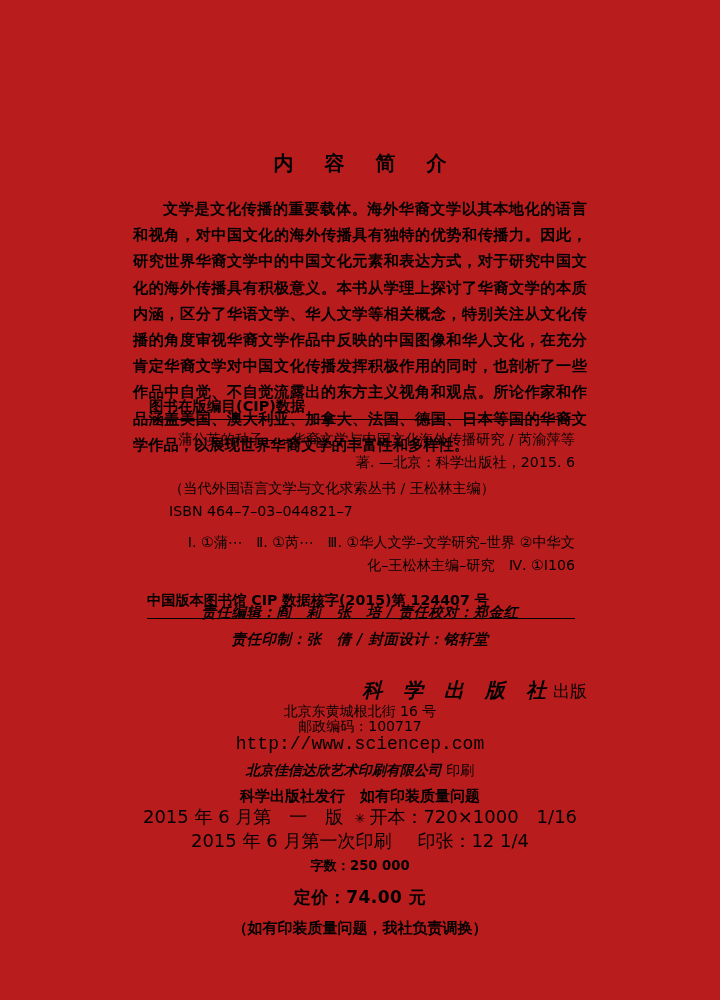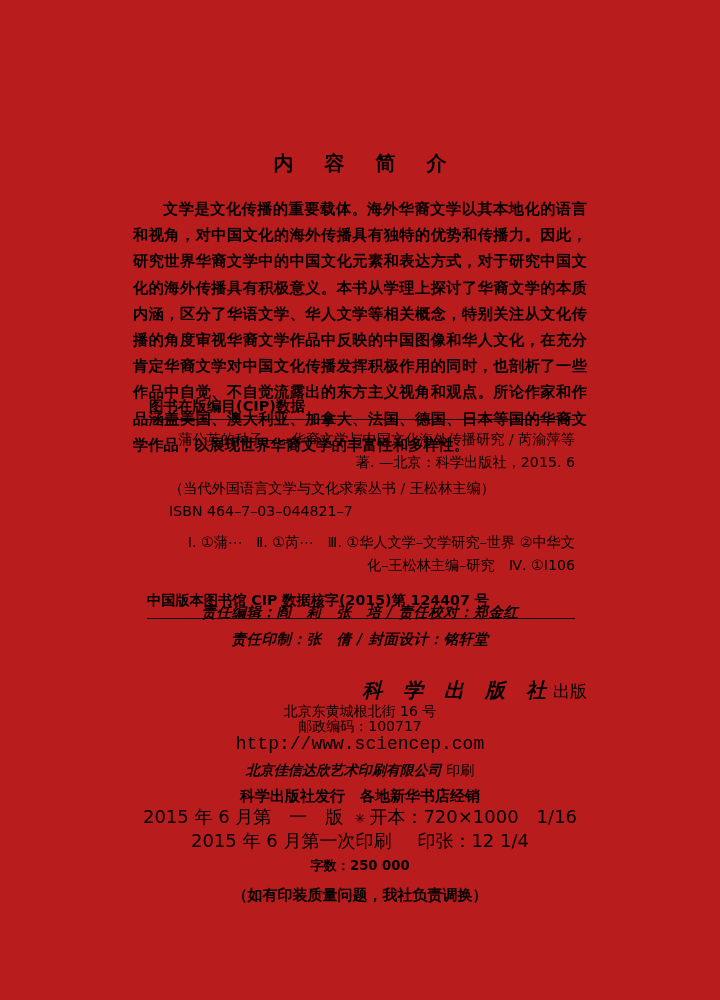--- a/index.html
+++ b/index.html
@@ -244,24 +244,25 @@
   <div class="publisher">
     <div class="pub-logo-line">
       <span class="pub-logo-brush">科 学 出 版 社</span><span class="pub-logo-suffix">出版</span>
     </div>
     <div class="pub-addr">北京东黄城根北街 16 号</div>
     <div class="pub-addr">邮政编码：100717</div>
     <div class="pub-url">http://www.sciencep.com</div>
     <div class="pub-printer">
       <span>北京佳信达欣艺术印刷有限公司</span><span class="plain"> </span><span class="plain">印刷</span>
     </div>
-    <div class="pub-distrib">科学出版社发行　各地新华书店经销</div>
+    <div class="pub-distrib">科学出版社发行　如有印装质量问题</div>
     <div class="star-sep">✳</div>
   </div>
 
   <div class="imprint">
     <div class="imprint-row"><span>2015 年 6 月第　一　版</span><span class="gap"></span><span>开本：720×1000　1/16</span></div>
     <div class="imprint-row"><span>2015 年 6 月第一次印刷</span><span class="gap"></span><span>印张：12 1/4</span></div>
     <div class="imprint-center">字数：250 000</div>
+    <div class="price">定价：74.00 元</div>
     <div class="exchange-note">（如有印装质量问题，我社负责调换）</div>
   </div>
 
 </div>
 
 </body></html>

